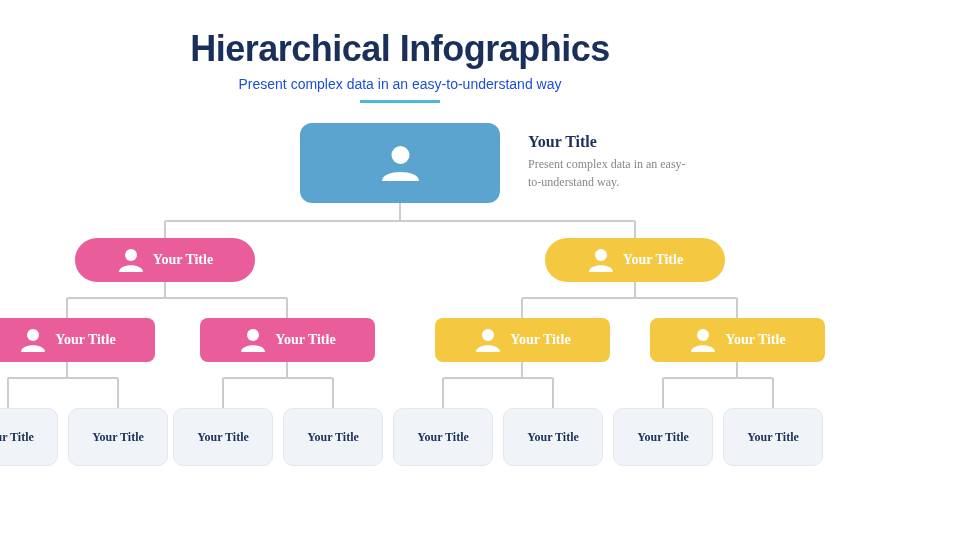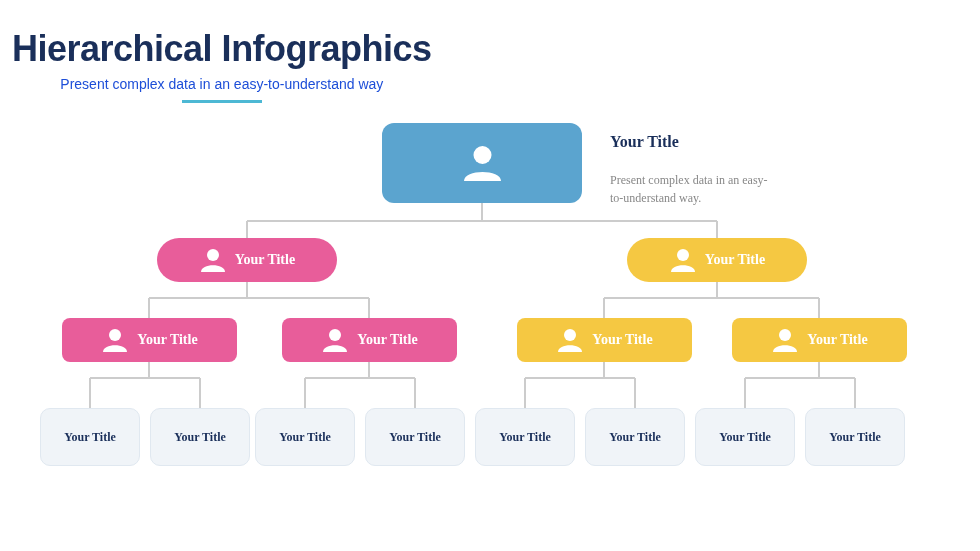--- a/index.html
+++ b/index.html
@@ -10,21 +10,21 @@
       font-family: 'Arial', sans-serif;
       overflow: hidden;
     }
 
     .page {
       width: 788px;
       height: 551px;
       position: relative;
       display: flex;
       flex-direction: column;
-      align-items: flex-start;
+      align-items: center;
       padding-left: 12px;
     }
 
     
     .header {
       text-align: center;
       padding-top: 28px;
       margin-bottom: 10px;
     }
     .header h1 {
@@ -160,21 +160,21 @@
       width: 160px;
     }
     .side-text .side-title {
       font-size: 16px;
       font-weight: 800;
       color: #1a2f5a;
     }
     .side-text .side-desc {
       font-size: 12px;
       color: #888;
-      margin-top: 20px;
+      margin-top: 4px;
       line-height: 1.5;
     }
   </style>
 </head>
 <body>
 
 <div class="page">
 
   <div class="header">
     <h1>Hierarchical Infographics</h1>

